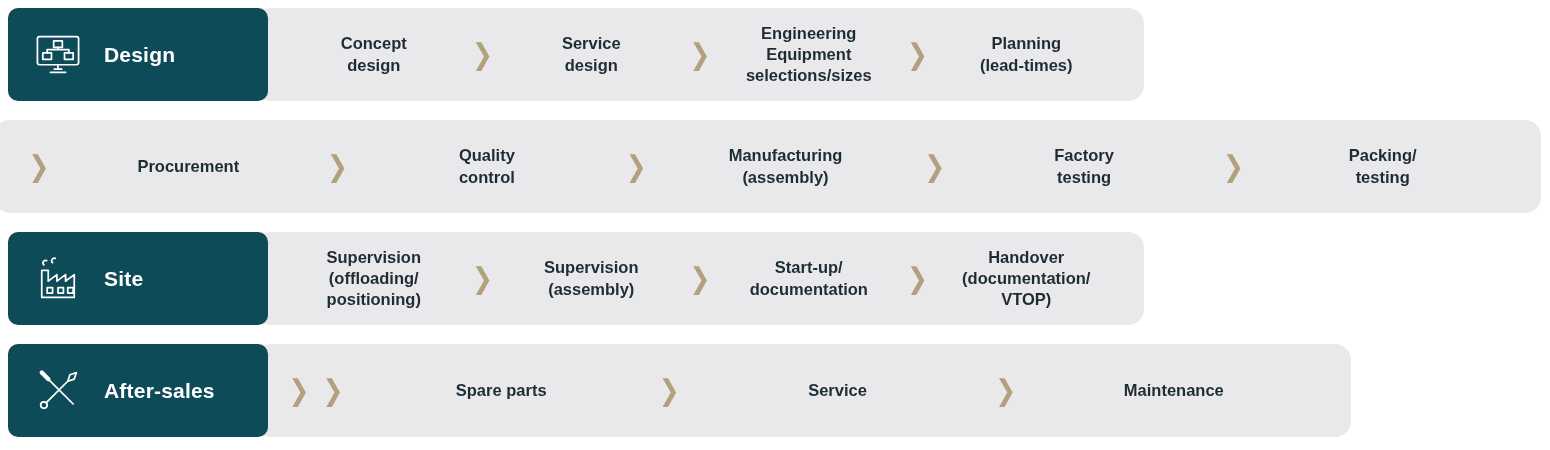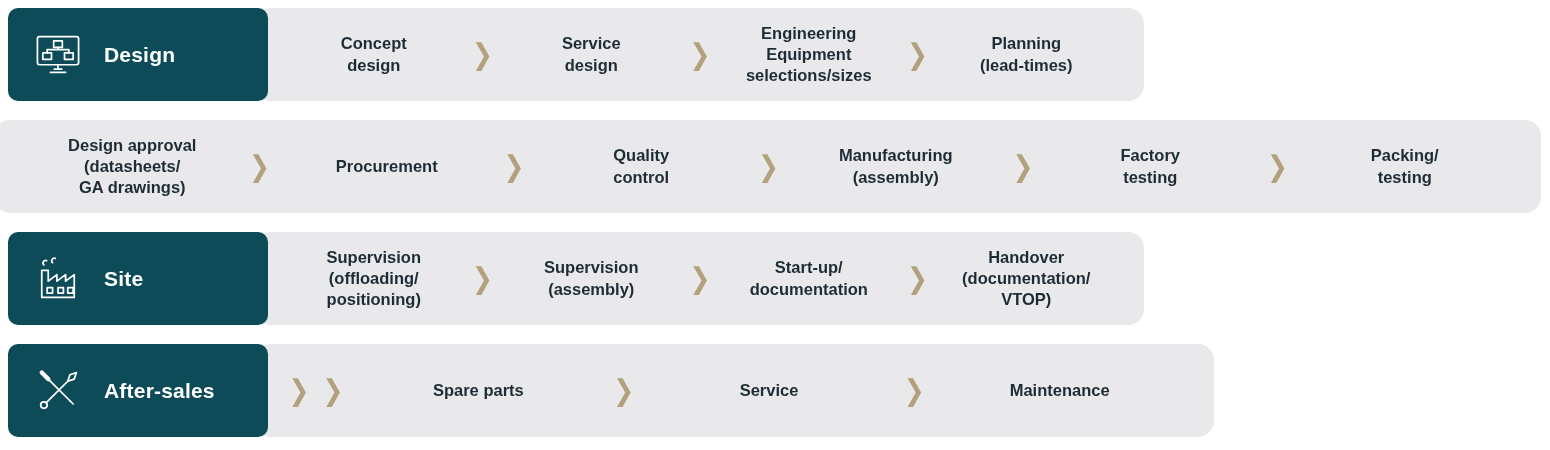--- a/index.html
+++ b/index.html
@@ -13,21 +13,21 @@
   .row{
     display:flex;align-items:stretch;
     height:93px;margin-bottom:19px;
     position:relative;
   }
   .row:last-child{margin-bottom:0;}
   
   .row-0{width:1136px;}
   .row-1{width:1533px;}
   .row-2{width:1136px;}
-  .row-3{width:1206px;justify-content:flex-end;}
+  .row-3{width:1343px;justify-content:flex-end;}
   .label-box{
     flex:0 0 260px;
     background:#0d4b59;
     border-radius:10px;
     display:flex;align-items:center;
     padding-left:24px;box-sizing:border-box;
     gap:20px;
     position:relative;z-index:2;
   }
   .label-box .icon{flex:0 0 52px;height:52px;display:flex;align-items:center;justify-content:center;}
@@ -92,23 +92,20 @@
 Equipment
 selections/sizes</div>
       <div class="chev">❯</div>
       <div class="step">Planning
 (lead-times)</div>
     </div>
   </div>
 
   <div class="row row-1">
     <div class="bar">
-      <div class="step">Design approval
-(datasheets/
-GA drawings)</div>
       <div class="chev">❯</div>
       <div class="step">Procurement</div>
       <div class="chev">❯</div>
       <div class="step">Quality
 control</div>
       <div class="chev">❯</div>
       <div class="step">Manufacturing
 (assembly)</div>
       <div class="chev">❯</div>
       <div class="step">Factory

